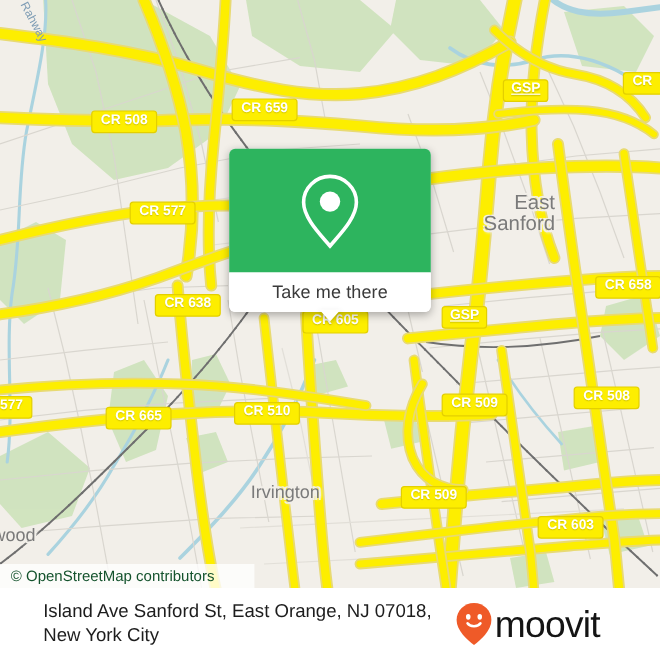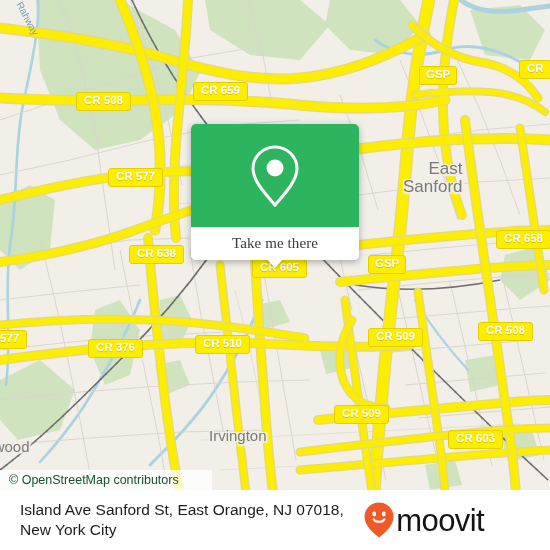--- a/index.html
+++ b/index.html
@@ -17,36 +17,36 @@
   
   .place-label{
     position:absolute;color:#7a7a7a;font-weight:400;
     text-shadow:
       -1.5px -1.5px 0 #f2efe9, 1.5px -1.5px 0 #f2efe9,
       -1.5px 1.5px 0 #f2efe9, 1.5px 1.5px 0 #f2efe9,
       0 2px 2px #f2efe9, 2px 0 2px #f2efe9;
     white-space:nowrap;line-height:1.05;pointer-events:none;
   }
   .place-east-orange{left:403px;top:160px;font-size:17px;text-align:right;}
-  .place-irvington{left:209px;top:428px;font-size:15px;}
+  .place-irvington{left:209px;top:403px;font-size:15px;}
   .place-maplewood{left:-18px;top:439px;font-size:15px;}
   .river-label{
     position:absolute;left:24px;top:0px;font-size:10px;color:#7f9db5;
     transform:rotate(62deg);transform-origin:left top;white-space:nowrap;
   }
 
   
   .shield{
     position:absolute;background:#fdee00;border:1.5px solid #e3cf00;
     border-radius:3px;color:#ffffff;font-size:11.5px;font-weight:700;
     padding:2px 7px 3px 7px;line-height:1;white-space:nowrap;
     text-shadow:0 1px 1px rgba(0,0,0,0.18);
     box-sizing:border-box;
   }
-  .shield.gsp{padding:2px 6px 3px 6px;}
+  .shield.gsp{padding:2px 6px 3px 6px;text-decoration:underline;}
 
   
   .attribution{
     position:absolute;left:0;top:470px;width:212px;height:20px;
     background:rgba(255,255,255,0.78);
     display:flex;align-items:center;padding-left:9px;box-sizing:border-box;
     font-size:12.5px;color:#14532d;white-space:nowrap;
   }
 
   
@@ -62,32 +62,32 @@
     display:flex;align-items:center;justify-content:center;
   }
   .popup-bottom{
     position:absolute;left:0;top:103px;width:168px;height:33px;
     background:#ffffff;border-radius:0 0 5px 5px;
     display:flex;align-items:center;justify-content:center;
   }
   .popup-cta{
     font-size:15px;color:#3a3a3a;letter-spacing:0.1px;
     background:transparent;border:0;padding:0;margin:0;
-    font-family:Liberation Serif, serif;cursor:pointer;
+    font-family:Liberation Sans, sans-serif;cursor:pointer;
   }
   .popup-tail{
     position:absolute;left:50%;top:134px;margin-left:-9px;
     width:0;height:0;border-left:9px solid transparent;
     border-right:9px solid transparent;border-top:10px solid #ffffff;
     filter:drop-shadow(0 2px 2px rgba(0,0,0,0.18));
   }
 
   
   .footer{
-    position:absolute;left:0;top:490px;width:502px;height:60px;
+    position:absolute;left:16px;top:490px;width:502px;height:60px;
     background:#ffffff;display:flex;align-items:center;
   }
   .footer-addr{
     flex:1;padding-left:20px;padding-right:8px;
     font-size:15.5px;color:#1d1d1d;line-height:1.32;
     font-weight:400;max-width:400px;
   }
   .brand{display:flex;align-items:center;padding-right:18px;gap:2px;}
   .brand-word{font-size:31px;color:#141414;letter-spacing:-0.6px;line-height:1;font-weight:400;}
 </style>
@@ -265,21 +265,21 @@
         <div class="shield" style="left: 193px; top: 82px;">CR 659</div>
         <div class="shield" style="left: 76px; top: 92px;">CR 508</div>
         <div class="shield gsp" style="left: 419px; top: 66px;">GSP</div>
         <div class="shield" style="left: 519px; top: 60px;">CR</div>
         <div class="shield" style="left: 83px; top: 168px; margin-left: 25px;">CR 577</div>
         <div class="shield" style="left: 496px; top: 230px;">CR 658</div>
         <div class="shield" style="left: 129px; top: 245px;">CR 638</div>
         <div class="shield" style="left: 252px; top: 259px;">CR 605</div>
         <div class="shield gsp" style="left: 368px; top: 255px;">GSP</div>
         <div class="shield" style="left: -8px; top: 330px;">577</div>
-        <div class="shield" style="left: 88px; top: 339px;">CR 376</div>
+        <div class="shield" style="left: 88px; top: 339px;">CR 665</div>
         <div class="shield" style="left: 195px; top: 335px;">CR 510</div>
         <div class="shield" style="left: 368px; top: 328px;">CR 509</div>
         <div class="shield" style="left: 478px; top: 322px;">CR 508</div>
         <div class="shield" style="left: 334px; top: 405px;">CR 509</div>
         <div class="shield" style="left: 448px; top: 430px;">CR 603</div>
       </div>
 
     <div class="popup">
       <div class="popup-top">
         <svg width="56" height="66" viewBox="0 0 56 66">

